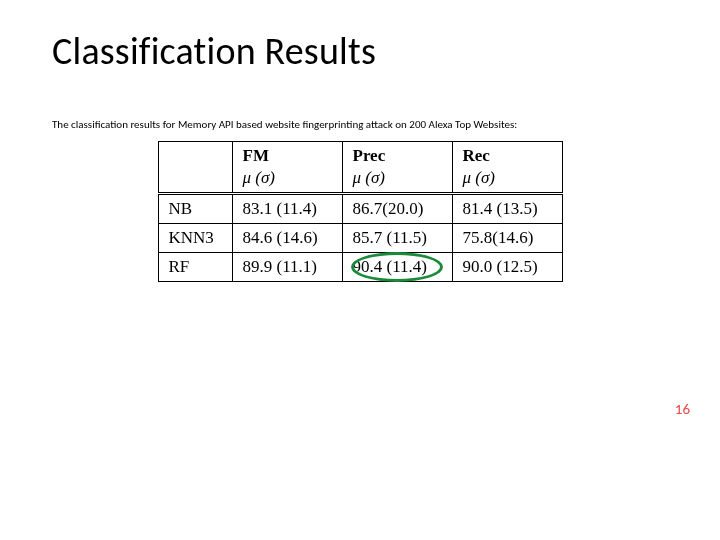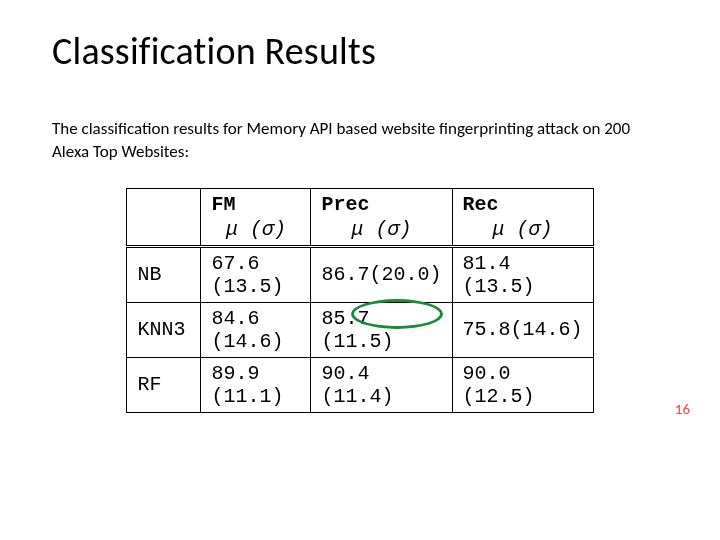--- a/index.html
+++ b/index.html
@@ -1,27 +1,27 @@
 <!DOCTYPE html>
 <html><head>
 <meta charset="utf-8">
 <style>
   * { margin: 0; padding: 0; box-sizing: border-box; }
   html, body { width: 720px; height: 540px; background: #fff; font-family: Calibri, "Segoe UI", Arial, sans-serif; color: #000; }
   .slide { position: relative; width: 720px; height: 436px; padding: 28px 52px 20px 52px; }
   .title { font-size: 38px; font-weight: 400; letter-spacing: 0.2px; margin-bottom: 44px; }
-  .intro { font-size: 17px; line-height: 1.35; margin-bottom: 24px; max-width: 590px; }
+  .intro { font-size: 11px; line-height: 1.35; margin-bottom: 8px; max-width: 590px; }
   .bullets { list-style: none; margin-left: 28px; margin-bottom: 28px; }
   .bullets li { font-size: 17px; line-height: 1.45; position: relative; padding-left: 22px; }
   .bullets li::before { content: "•"; position: absolute; left: 0; top: 0; font-size: 17px; }
   .table-wrap { display: flex; justify-content: center; }
-  table { border-collapse: collapse; font-family: Liberation Mono, monospace; font-size: 20px; }
+  table { border-collapse: collapse; font-family: Liberation Serif, serif; font-size: 17px; }
   th, td { border: 1px solid #000; padding: 4px 10px; text-align: left; vertical-align: middle; }
   thead tr.h1 th { font-weight: 700; border-bottom: none; padding-bottom: 2px; }
-  thead tr.h2 th { font-weight: 400; font-style: normal; border-top: none; padding-top: 0; padding-bottom: 4px; text-align: center; }
+  thead tr.h2 th { font-weight: 400; font-style: normal; border-top: none; padding-top: 0; padding-bottom: 4px; }
   thead tr.h2 th .mu { font-style: italic; }
   
   tbody tr.first td { border-top: 3px double #000; }
   
   col.c0 { width: 74px; }
   col.c1 { width: 110px; }
   col.c2 { width: 110px; }
   col.c3 { width: 110px; }
   tbody td.rowhdr { font-weight: 400; }
   .circle { position: absolute; border: 3px solid #1b8a3a; border-radius: 50%; width: 92px; height: 30px; pointer-events: none; }
@@ -55,21 +55,21 @@
         <tr class="h2">
           <th></th>
           <th><span class="mu">μ (σ)</span></th>
           <th><span class="mu">μ (σ)</span></th>
           <th><span class="mu">μ (σ)</span></th>
         </tr>
       </thead>
       <tbody>
         <tr class="first">
           <td class="rowhdr">NB</td>
-          <td>67.6 (13.5)</td>
+          <td>83.1 (11.4)</td>
           <td>86.7(20.0)</td>
           <td>81.4 (13.5)</td>
         </tr>
         <tr>
           <td class="rowhdr">KNN3</td>
           <td>84.6 (14.6)</td>
           <td>85.7 (11.5)</td>
           <td>75.8(14.6)</td>
         </tr>
         <tr>

